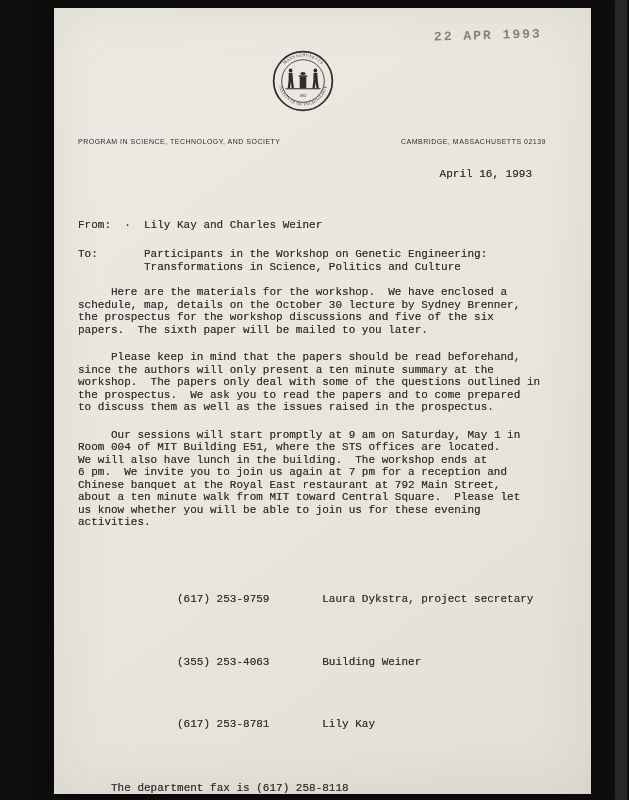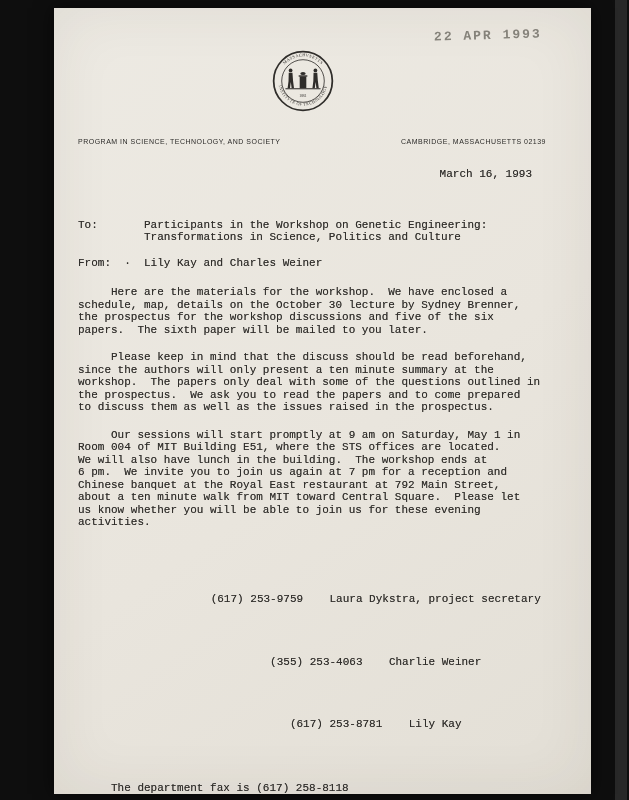--- a/index.html
+++ b/index.html
@@ -46,21 +46,21 @@
   }
   .blk{white-space:pre-wrap;margin:0 0 13px 0;}
   .date-line{text-align:right;margin-bottom:38px;padding-right:16px;}
   .to-block{margin-bottom:13px;}
   .from-block{margin-bottom:17px;}
   .para{margin-bottom:15px;}
   .para-last{margin-bottom:27px;}
   .questions{margin-bottom:10px;}
   .u{text-underline-offset:1.5px;}
   .phone-list{margin-bottom:14px;}
-  .phone-row{padding-left:5ch;white-space:pre;text-align:center;}
+  .phone-row{padding-left:5ch;white-space:pre;}
   .phone-number{display:inline-block;width:22ch;}
   .fax{margin-bottom:13px;}
 </style>
 </head>
 <body>
 
 <div class="scan">
   <div class="right-edge"></div>
 
   <div class="paper">
@@ -97,54 +97,54 @@
       <text x="30" y="45.5" font-size="3.6" text-anchor="middle" font-family="Liberation Serif, serif" fill="#2f2d2a">1861</text>
     </svg>
 
     <div class="letterhead">
       <span>PROGRAM IN SCIENCE, TECHNOLOGY, AND SOCIETY</span>
       <span>CAMBRIDGE, MASSACHUSETTS 02139</span>
     </div>
 
     <div class="content">
 
-      <div class="blk date-line">March 16, 1993</div>
+      <div class="blk date-line">April 16, 1993</div>
+
+      <div class="blk from-block">From:  ·  Lily Kay and Charles Weiner</div>
 
       <div class="blk to-block">To:       Participants in the Workshop on Genetic Engineering:
           Transformations in Science, Politics and Culture</div>
-
-      <div class="blk from-block">From:  ·  Lily Kay and Charles Weiner</div>
 
       <div class="blk para">     Here are the materials for the workshop.  We have enclosed a
 schedule, map, details on the October 30 lecture by Sydney Brenner,
 the prospectus for the workshop discussions and five of the six
 papers.  The sixth paper will be mailed to you later.</div>
 
-      <div class="blk para"><span>     Please keep in mind that the discuss should be read </span><span class="u">beforehand</span><span>,
+      <div class="blk para"><span>     Please keep in mind that the papers should be read </span><span class="u">beforehand</span><span>,
 since the authors will only present a ten minute summary at the
 workshop.  The papers only deal with </span><span class="u">some</span><span> of the questions outlined in
 the prospectus.  We ask you to read the papers and to come prepared
 to discuss them as well as the issues raised in the prospectus.</span></div>
 
       <div class="blk para para-last">     Our sessions will start promptly at 9 am on Saturday, May 1 in
 Room 004 of MIT Building E51, where the STS offices are located.
 We will also have lunch in the building.  The workshop ends at
 6 pm.  We invite you to join us again at 7 pm for a reception and
 Chinese banquet at the Royal East restaurant at 792 Main Street,
 about a ten minute walk from MIT toward Central Square.  Please let
 us know whether you will be able to join us for these evening
 activities.</div>
 
 
       <div class="blk phone-list">
         <div class="phone-row">
           <span class="phone-number">(617) 253-9759</span><span class="phone-name">Laura Dykstra, project secretary</span>
         </div>
         <div class="phone-row">
-          <span class="phone-number">(355) 253-4063</span><span class="phone-name">Charlie Weiner</span>
+          <span class="phone-number">(355) 253-4063</span><span class="phone-name">Building Weiner</span>
         </div>
         <div class="phone-row">
           <span class="phone-number">(617) 253-8781</span><span class="phone-name">Lily Kay</span>
         </div>
       </div>
 
       <div class="blk fax">     The department fax is (617) 258-8118</div>
 
     </div>
   </div>

